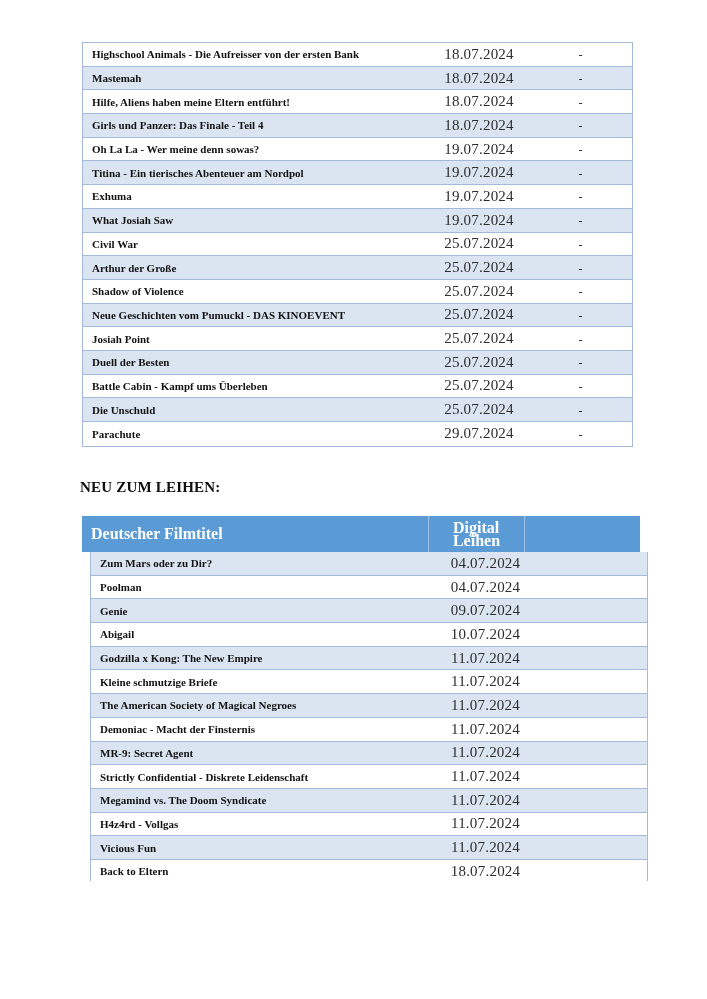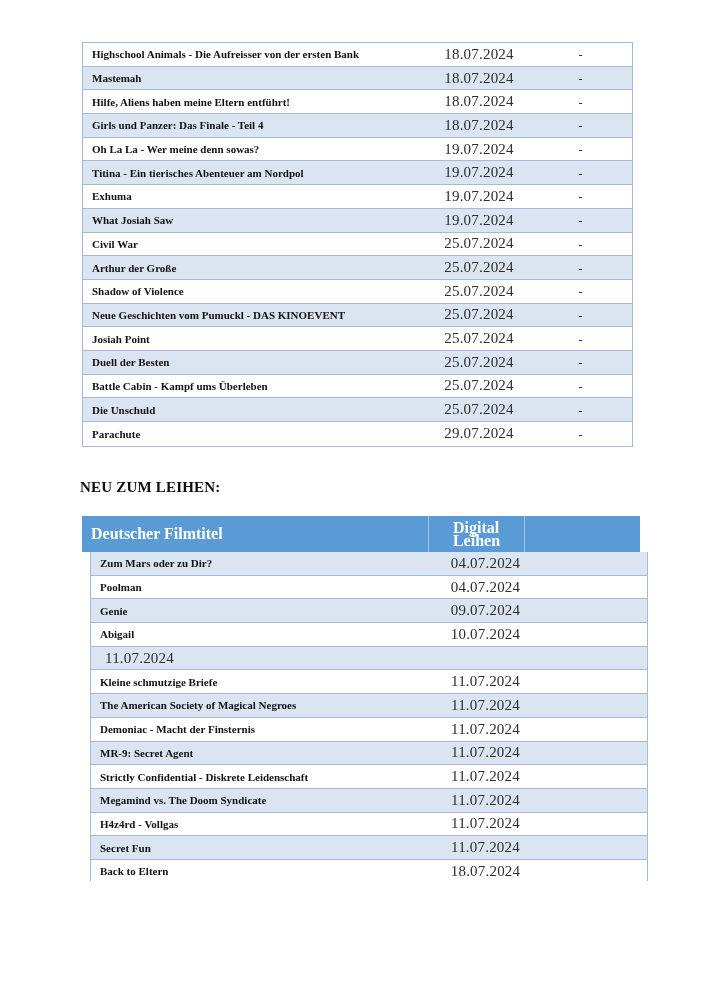--- a/index.html
+++ b/index.html
@@ -222,20 +222,21 @@
     <div class="cell cell-note"></div>
   </div>
 
   <div class="trow">
     <div class="cell cell-title">Abigail</div>
     <div class="cell cell-date">10.07.2024</div>
     <div class="cell cell-note"></div>
   </div>
 
   <div class="trow">
+    <div class="cell cell-title">Godzilla x Kong: The New Empire</div>
     <div class="cell cell-date">11.07.2024</div>
     <div class="cell cell-note"></div>
   </div>
 
   <div class="trow">
     <div class="cell cell-title">Kleine schmutzige Briefe</div>
     <div class="cell cell-date">11.07.2024</div>
     <div class="cell cell-note"></div>
   </div>
 
@@ -269,21 +270,21 @@
     <div class="cell cell-note"></div>
   </div>
 
   <div class="trow">
     <div class="cell cell-title">H4z4rd - Vollgas</div>
     <div class="cell cell-date">11.07.2024</div>
     <div class="cell cell-note"></div>
   </div>
 
   <div class="trow">
-    <div class="cell cell-title">Secret Fun</div>
+    <div class="cell cell-title">Vicious Fun</div>
     <div class="cell cell-date">11.07.2024</div>
     <div class="cell cell-note"></div>
   </div>
 
   <div class="trow">
     <div class="cell cell-title">Back to Eltern</div>
     <div class="cell cell-date">18.07.2024</div>
     <div class="cell cell-note"></div>
   </div>
 

